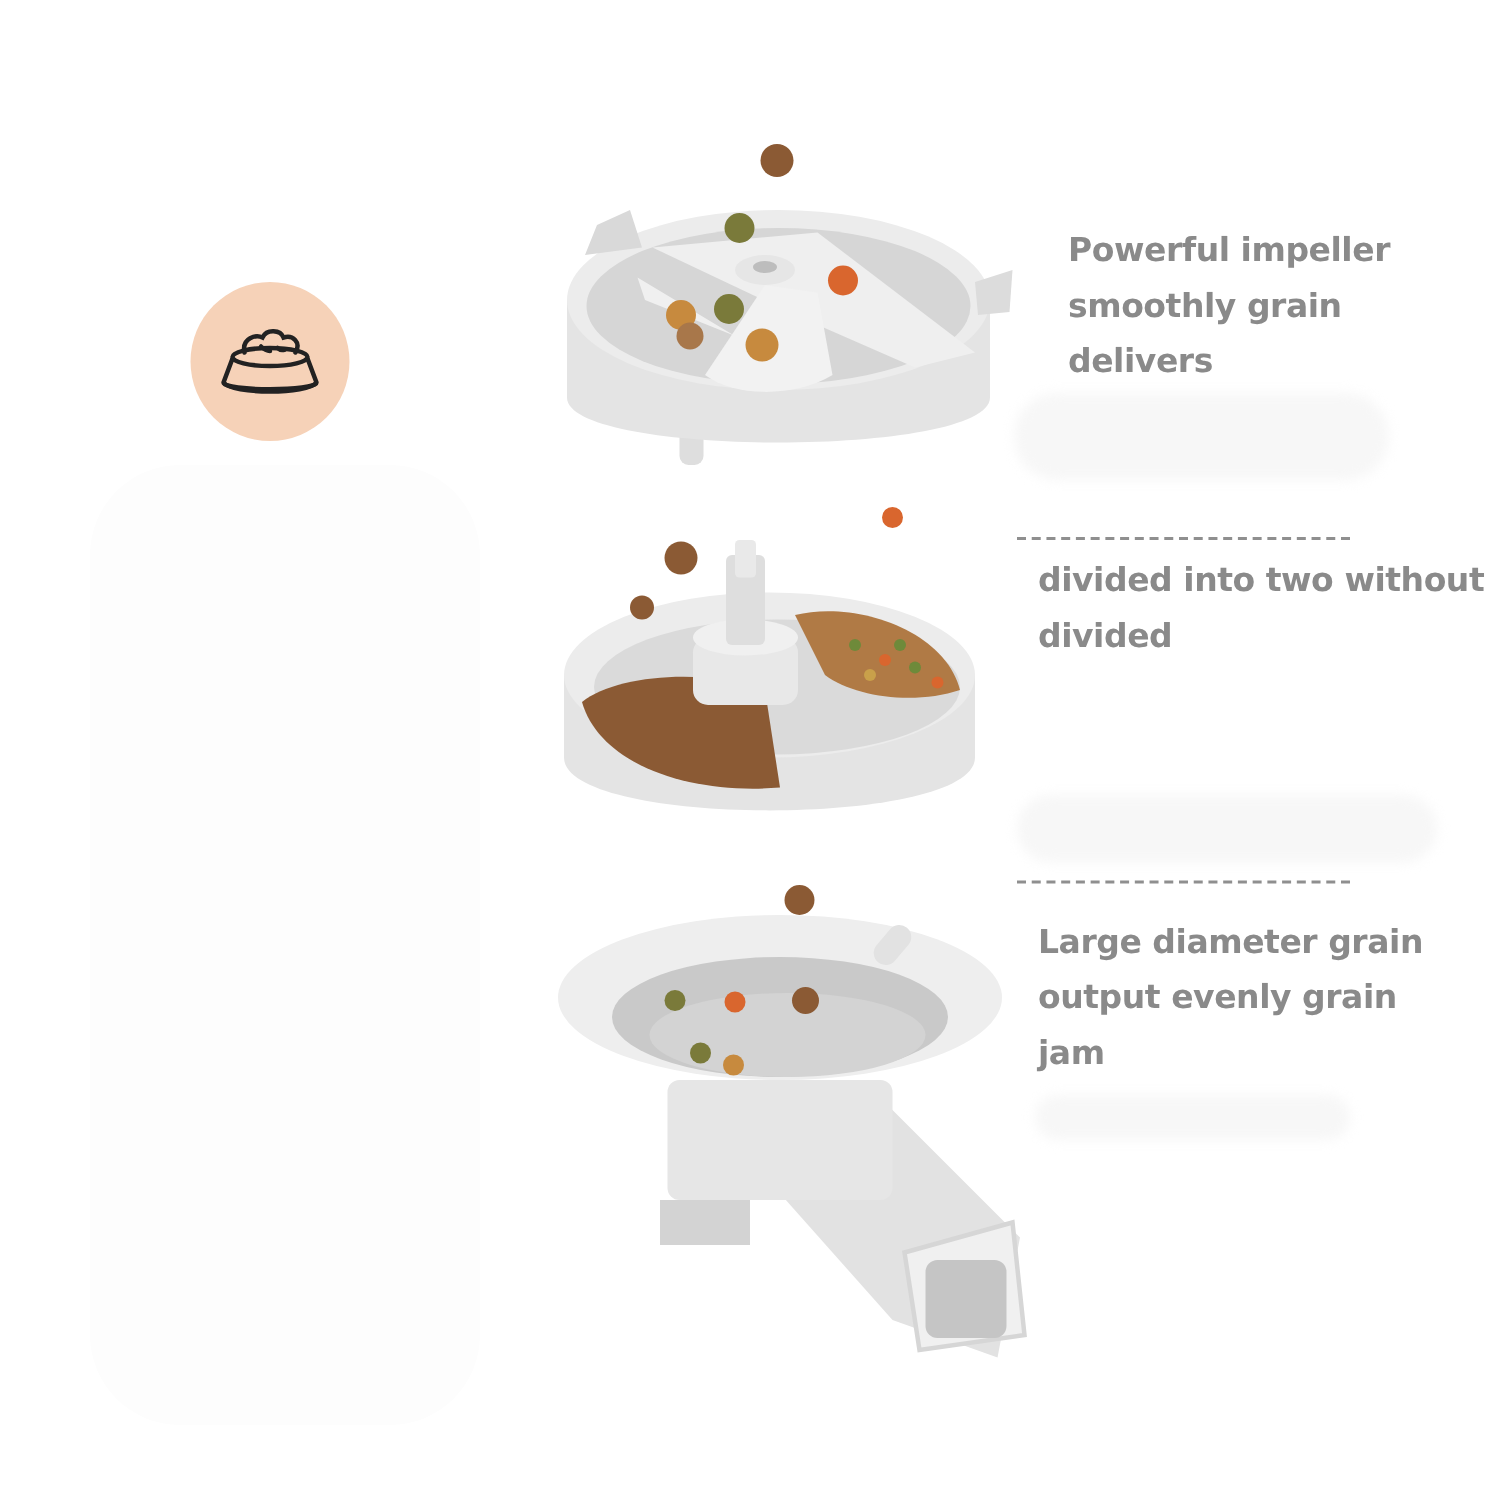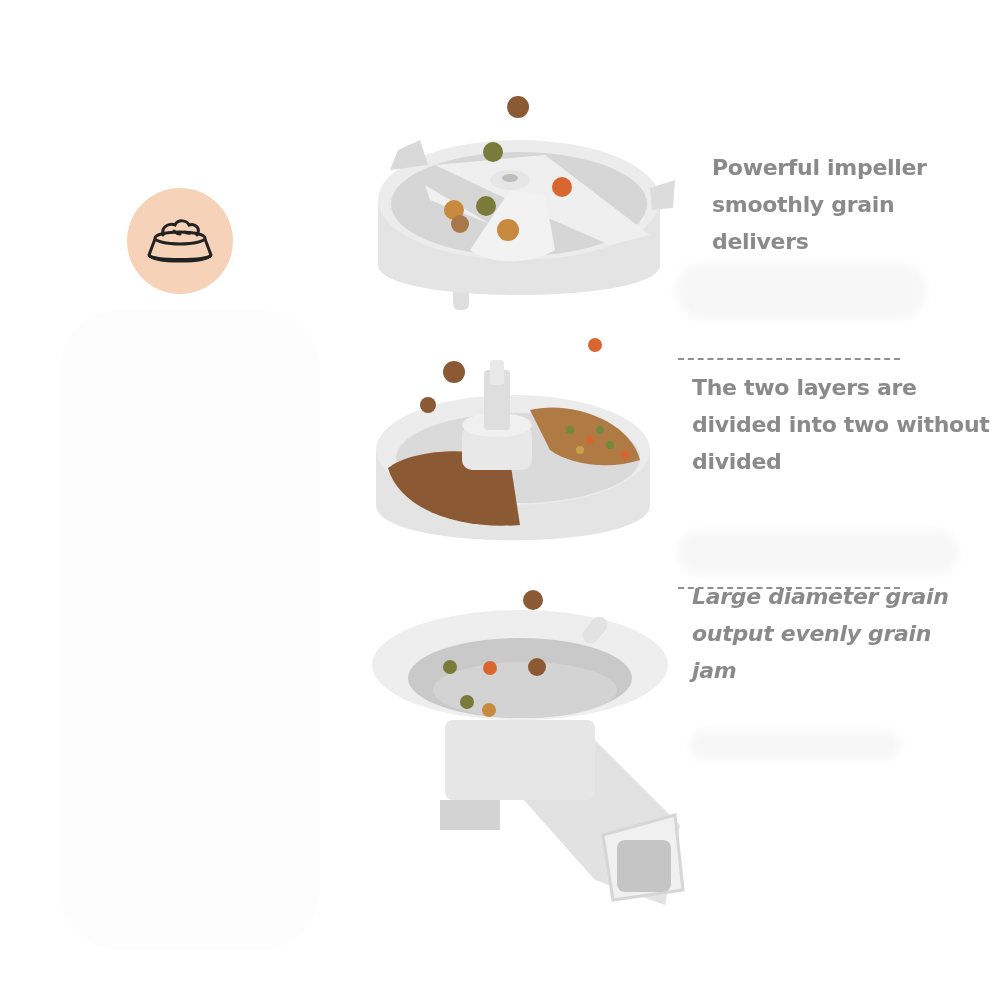--- a/index.html
+++ b/index.html
@@ -97,26 +97,25 @@
 <div class="feature" style="top:149px;left:688px;margin-left:24px;">
   <span>Powerful impeller</span>
   <span>smoothly grain</span>
   <span>delivers</span>
 </div>
 <div class="blur-text" style="left:676px;top:262px;width:250px;height:58px;"></div>
 
 <div class="divider" style="top:358px;"></div>
 
 <div class="feature" style="top:369px;left:692px;">
-  <span>The two layers are</span>
   <span>divided into two without</span>
   <span>divided</span>
 </div>
 <div class="blur-text" style="left:678px;top:530px;width:280px;height:45px;"></div>
 
 <div class="divider" style="top:587px;"></div>
 
-<div class="feature" style="top:578px;left:692px;font-style:italic;">
+<div class="feature" style="top:610px;left:692px;">
   <span>Large diameter grain</span>
   <span>output evenly grain</span>
   <span>jam</span>
 </div>
 <div class="blur-text" style="left:690px;top:730px;width:210px;height:30px;"></div>
 
 </body></html>

